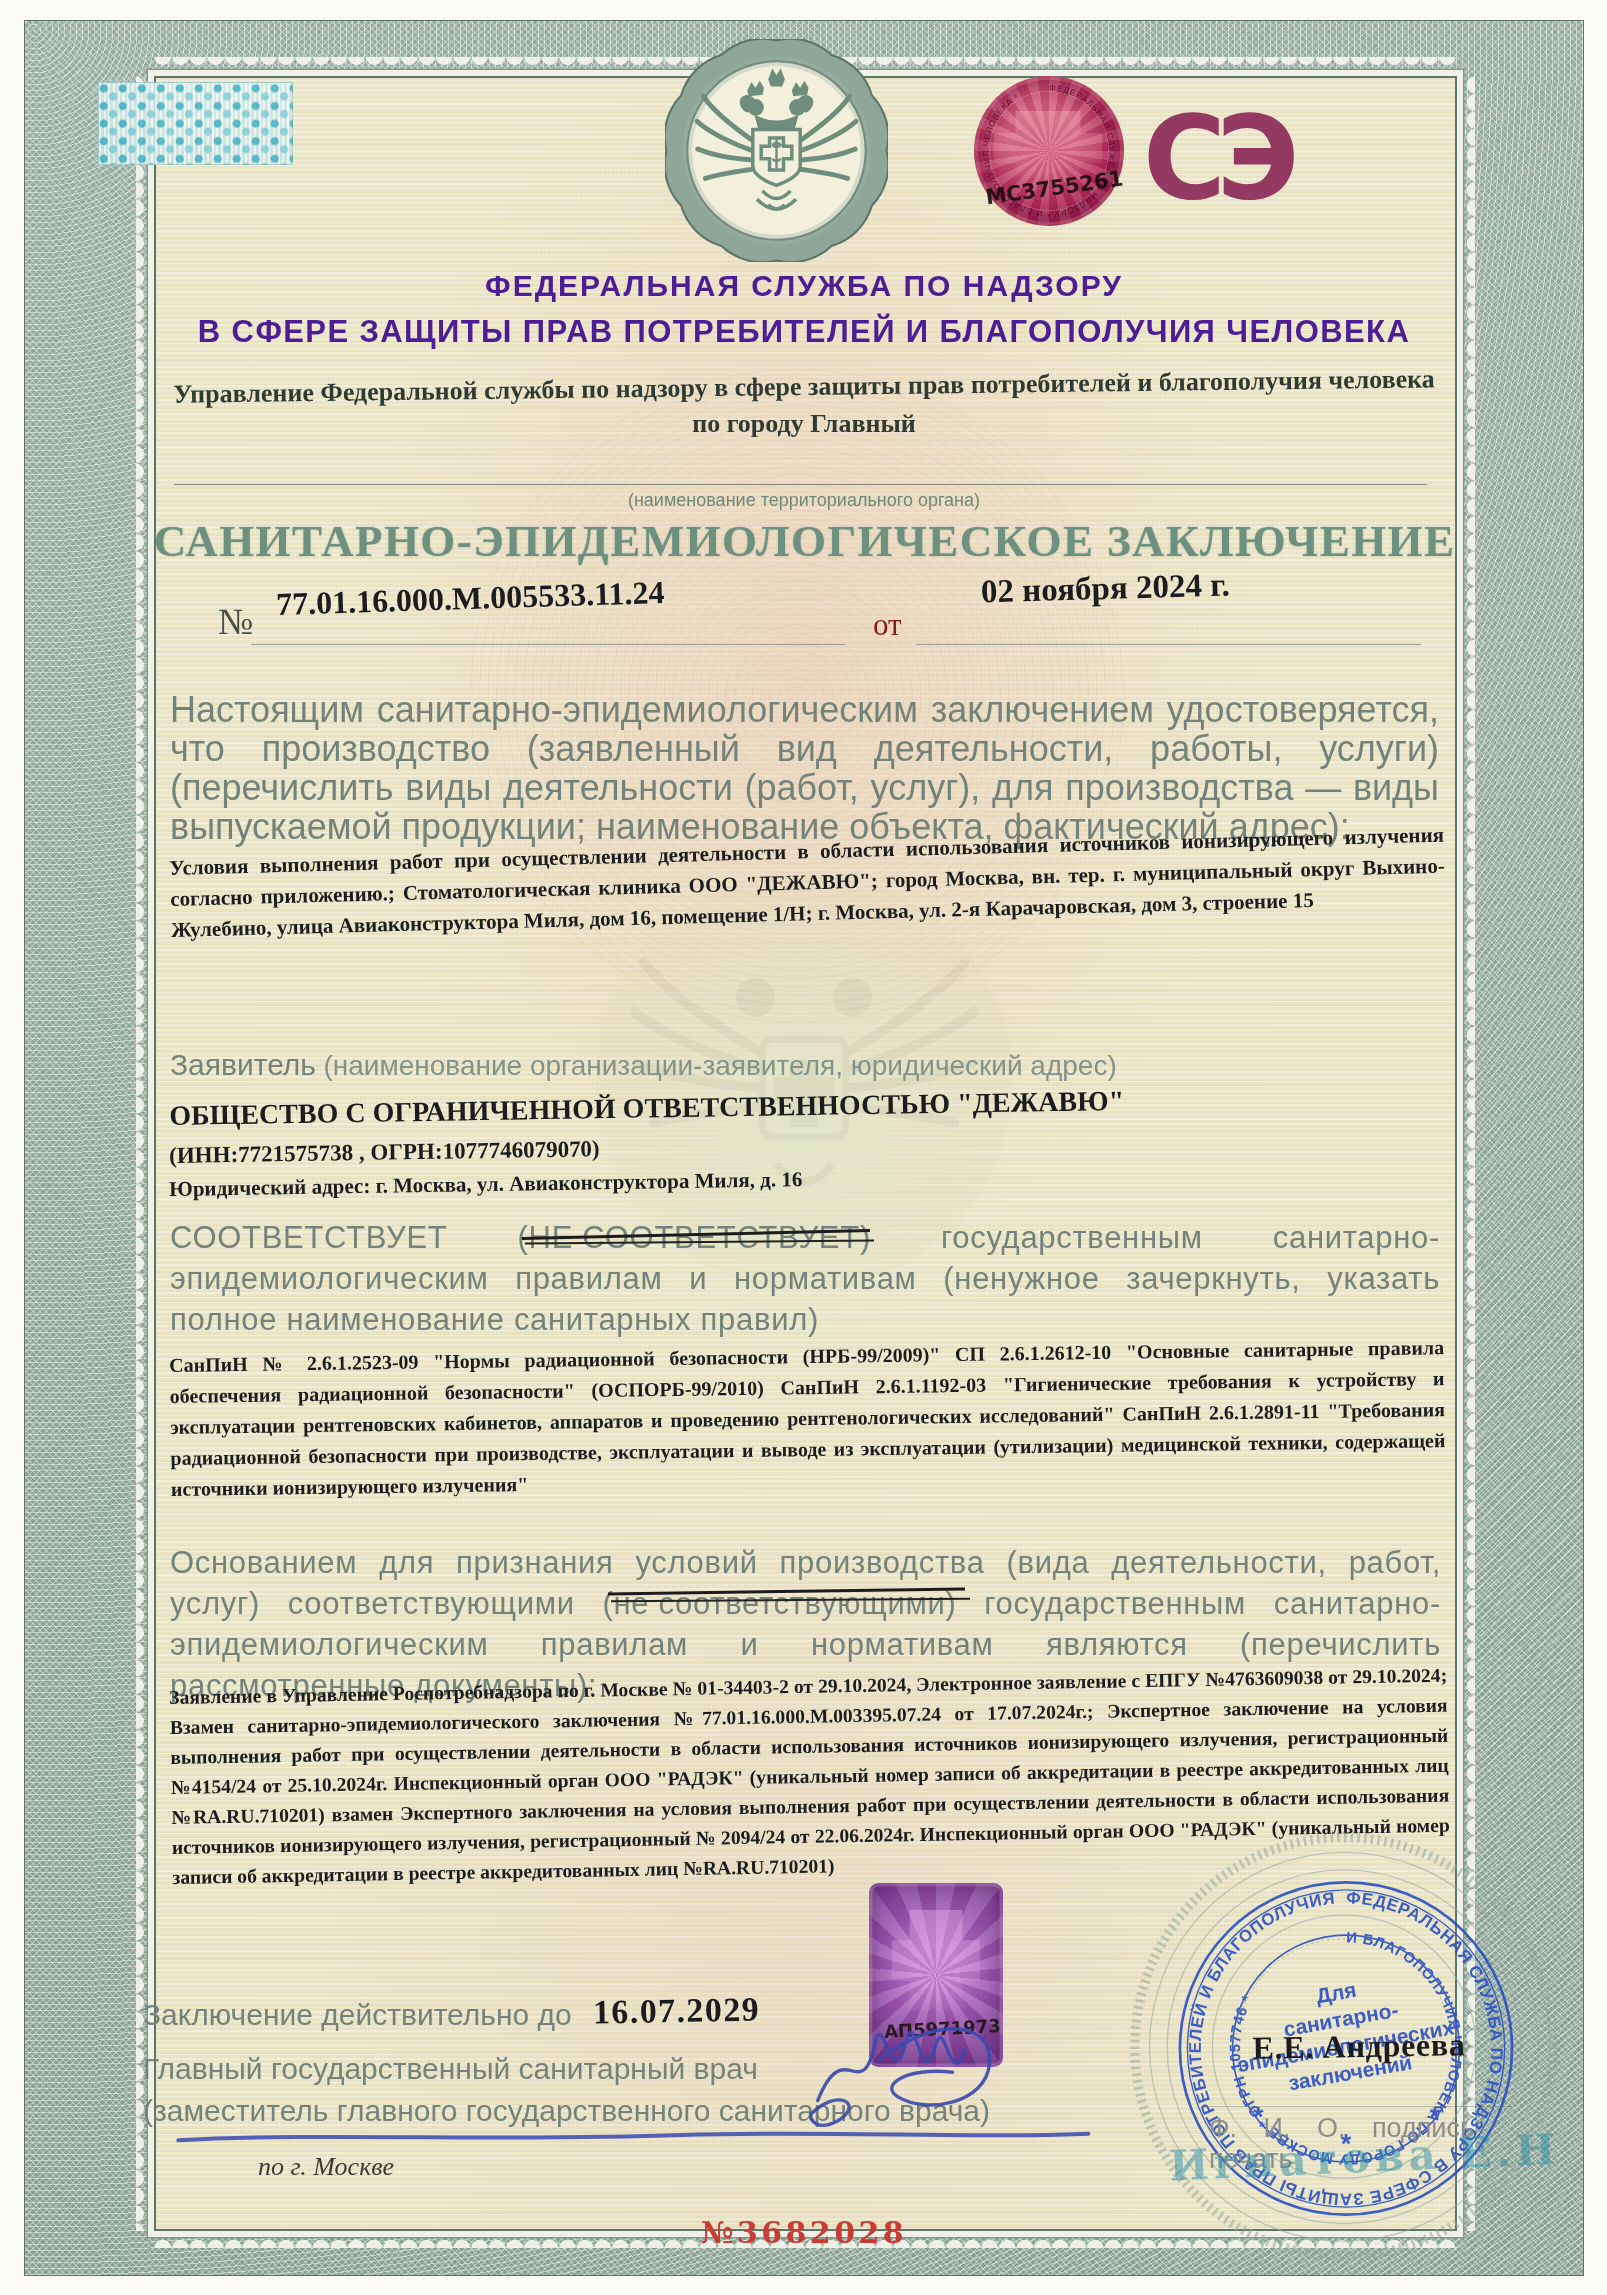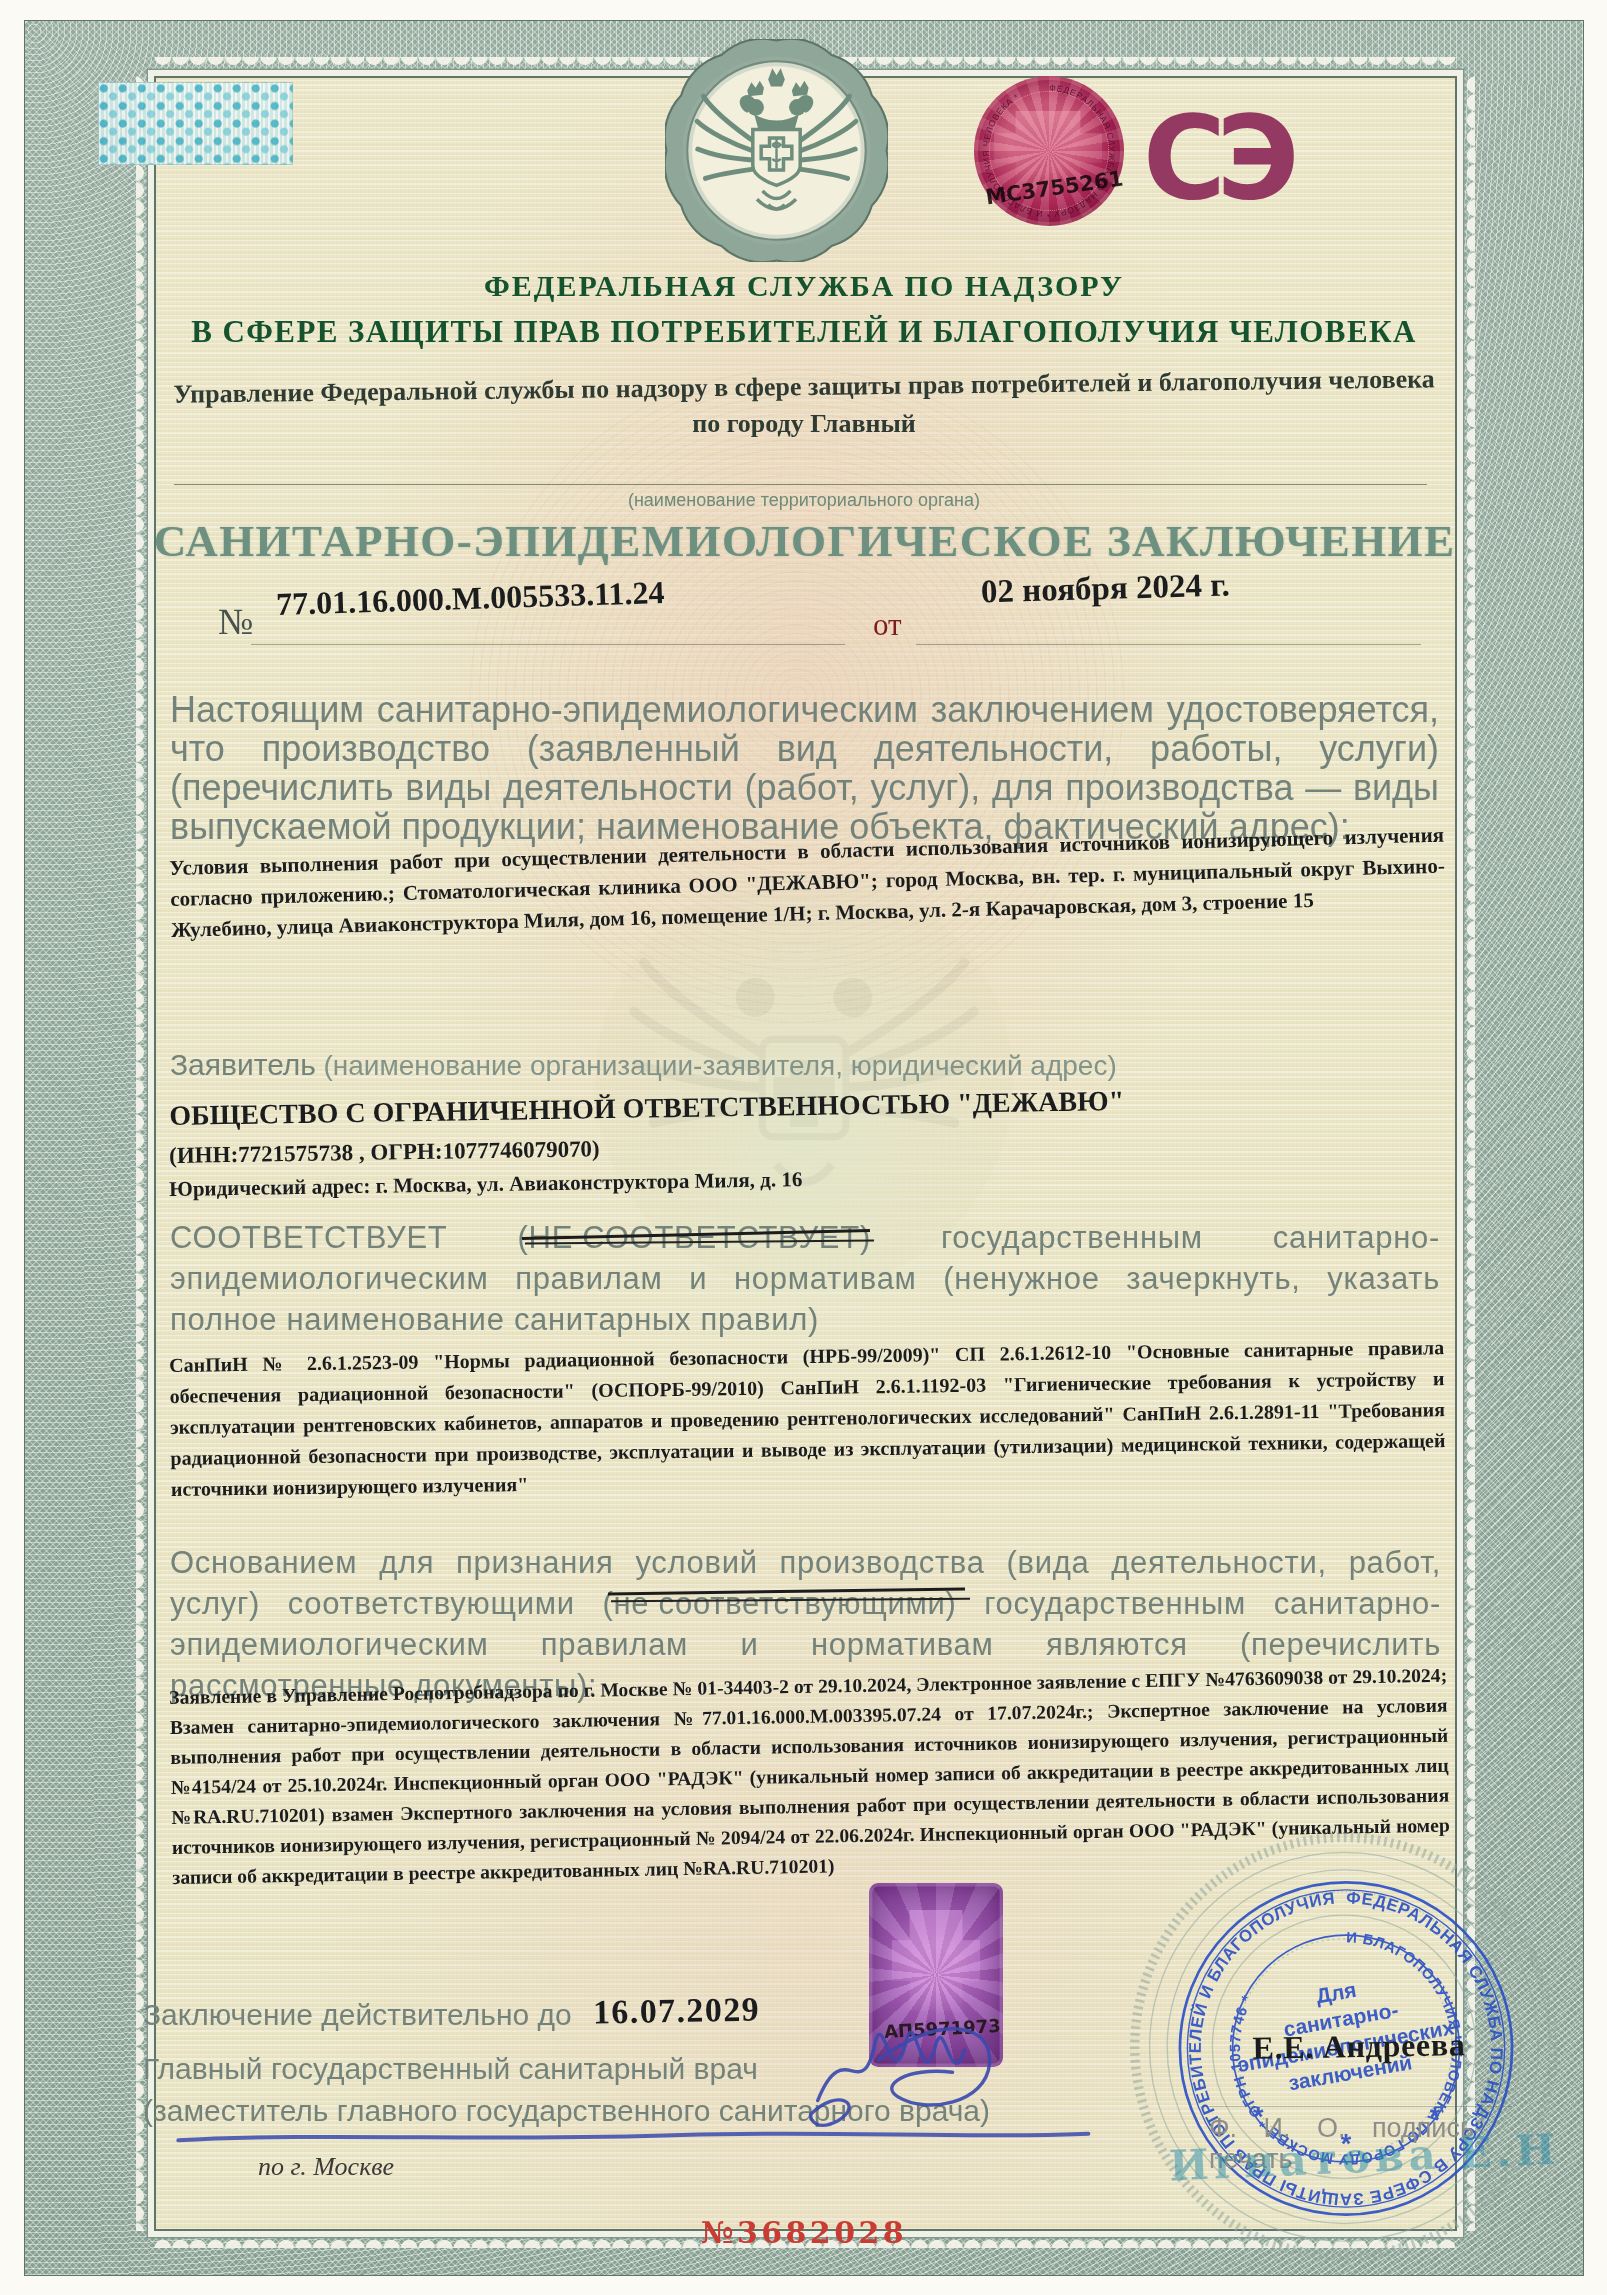--- a/index.html
+++ b/index.html
@@ -33,21 +33,21 @@
     background-size:17.6px 17.6px;background-repeat:repeat-x;}
   .lace-l{position:absolute;left:136px;top:76px;bottom:64px;width:17.6px;
     background:radial-gradient(circle 8.8px at -0.7px 8.8px, rgba(247,246,237,.9) 8px, transparent 8.8px);
     background-size:17.6px 17.6px;background-repeat:repeat-y;}
   .lace-r{position:absolute;right:132px;top:76px;bottom:64px;width:17.6px;
     background:radial-gradient(circle 8.8px at 18px 8.8px, rgba(247,246,237,.9) 8px, transparent 8.8px);
     background-size:17.6px 17.6px;background-repeat:repeat-y;}
 
   
   .sans-gray{font-family:"Liberation Sans","DejaVu Sans",sans-serif;color:#73837b;}
-  .serif-green{font-family:Liberation Serif, serif;font-weight:700;color:#14532d;}
+  .serif-green{font-family:Liberation Sans, sans-serif;font-weight:700;color:#4c1d95;}
   .typed{font-family:"Liberation Serif",serif;font-weight:700;color:#1b1c1e;}
   .center{text-align:center;}
   .just{text-align:justify;}
 
   .doc-title{font-family:"Liberation Serif",serif;font-weight:700;color:#6d9080;
     letter-spacing:1.4px;text-shadow:0 0 2px rgba(109,144,128,.45);}
 
   .rule{background:#5c6b61;height:1.4px;opacity:.75;}
 
   

